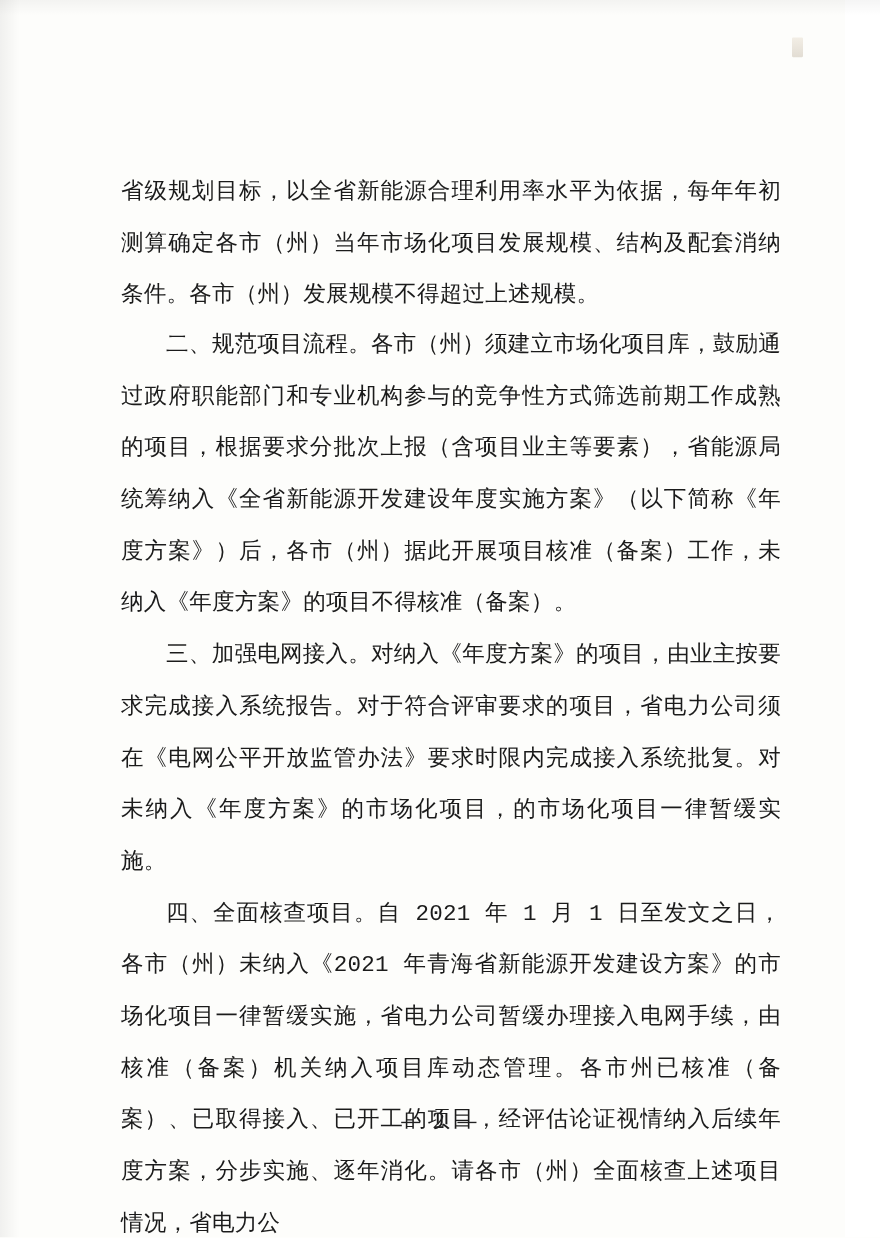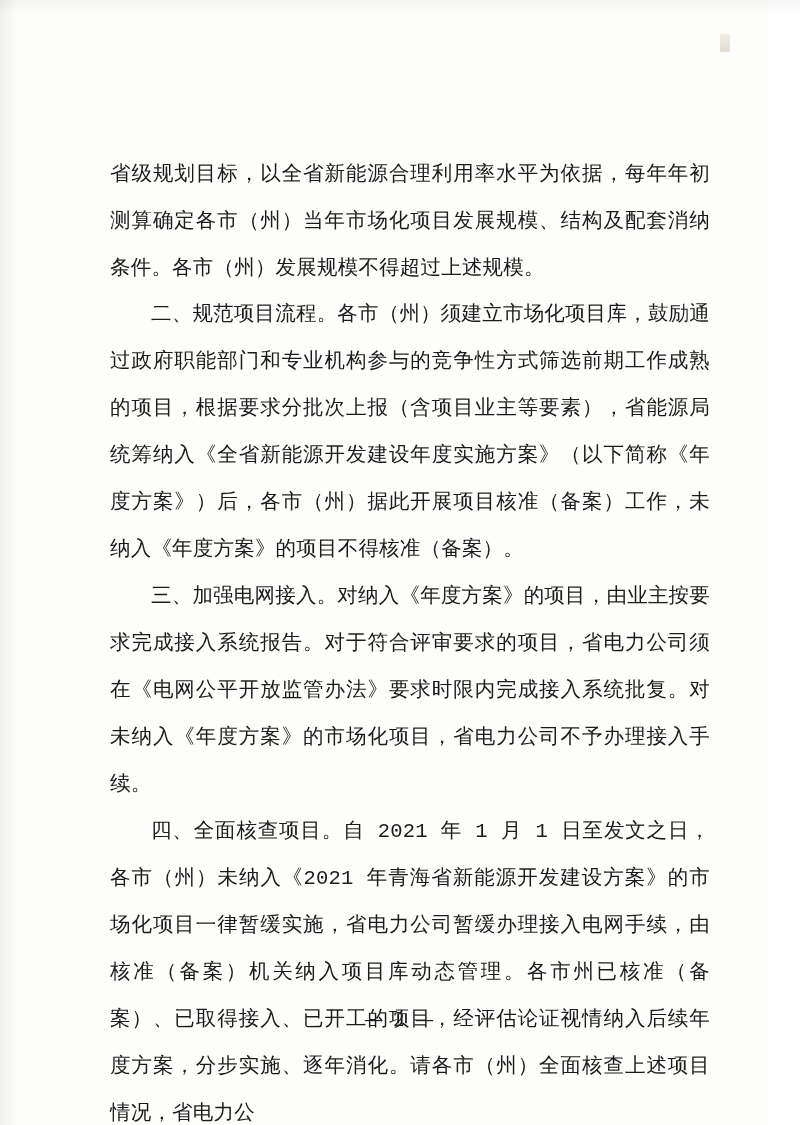--- a/index.html
+++ b/index.html
@@ -89,18 +89,18 @@
 <body>
 
 <div class="page">
   <div class="edge-shadow-top"></div>
   <div class="edge-shadow-left"></div>
   <div class="corner-mark"></div>
 
   <div class="page-inner">
     <p class="para">省级规划目标，以全省新能源合理利用率水平为依据，每年年初测算确定各市（州）当年市场化项目发展规模、结构及配套消纳条件。各市（州）发展规模不得超过上述规模。</p>
     <p class="para indent">二、规范项目流程。各市（州）须建立市场化项目库，鼓励通过政府职能部门和专业机构参与的竞争性方式筛选前期工作成熟的项目，根据要求分批次上报（含项目业主等要素），省能源局统筹纳入《全省新能源开发建设年度实施方案》（以下简称《年度方案》）后，各市（州）据此开展项目核准（备案）工作，未纳入《年度方案》的项目不得核准（备案）。</p>
-    <p class="para indent">三、加强电网接入。对纳入《年度方案》的项目，由业主按要求完成接入系统报告。对于符合评审要求的项目，省电力公司须在《电网公平开放监管办法》要求时限内完成接入系统批复。对未纳入《年度方案》的市场化项目，省电力公司不予办理接入手续。</p>
+    <p class="para indent">三、加强电网接入。对纳入《年度方案》的项目，由业主按要求完成接入系统报告。对于符合评审要求的项目，省电力公司须在《电网公平开放监管办法》要求时限内完成接入系统批复。对未纳入《年度方案》的市场化项目，的市场化项目一律暂缓实施。</p>
     <p class="para indent">四、全面核查项目。自 2021 年 1 月 1 日至发文之日，各市（州）未纳入《2021 年青海省新能源开发建设方案》的市场化项目一律暂缓实施，省电力公司暂缓办理接入电网手续，由核准（备案）机关纳入项目库动态管理。各市州已核准（备案）、已取得接入、已开工的项目，经评估论证视情纳入后续年度方案，分步实施、逐年消化。请各市（州）全面核查上述项目情况，省电力公</p>
   </div>
 
   <div class="page-number">— 2 —</div>
 </div>
 
 </body></html>

